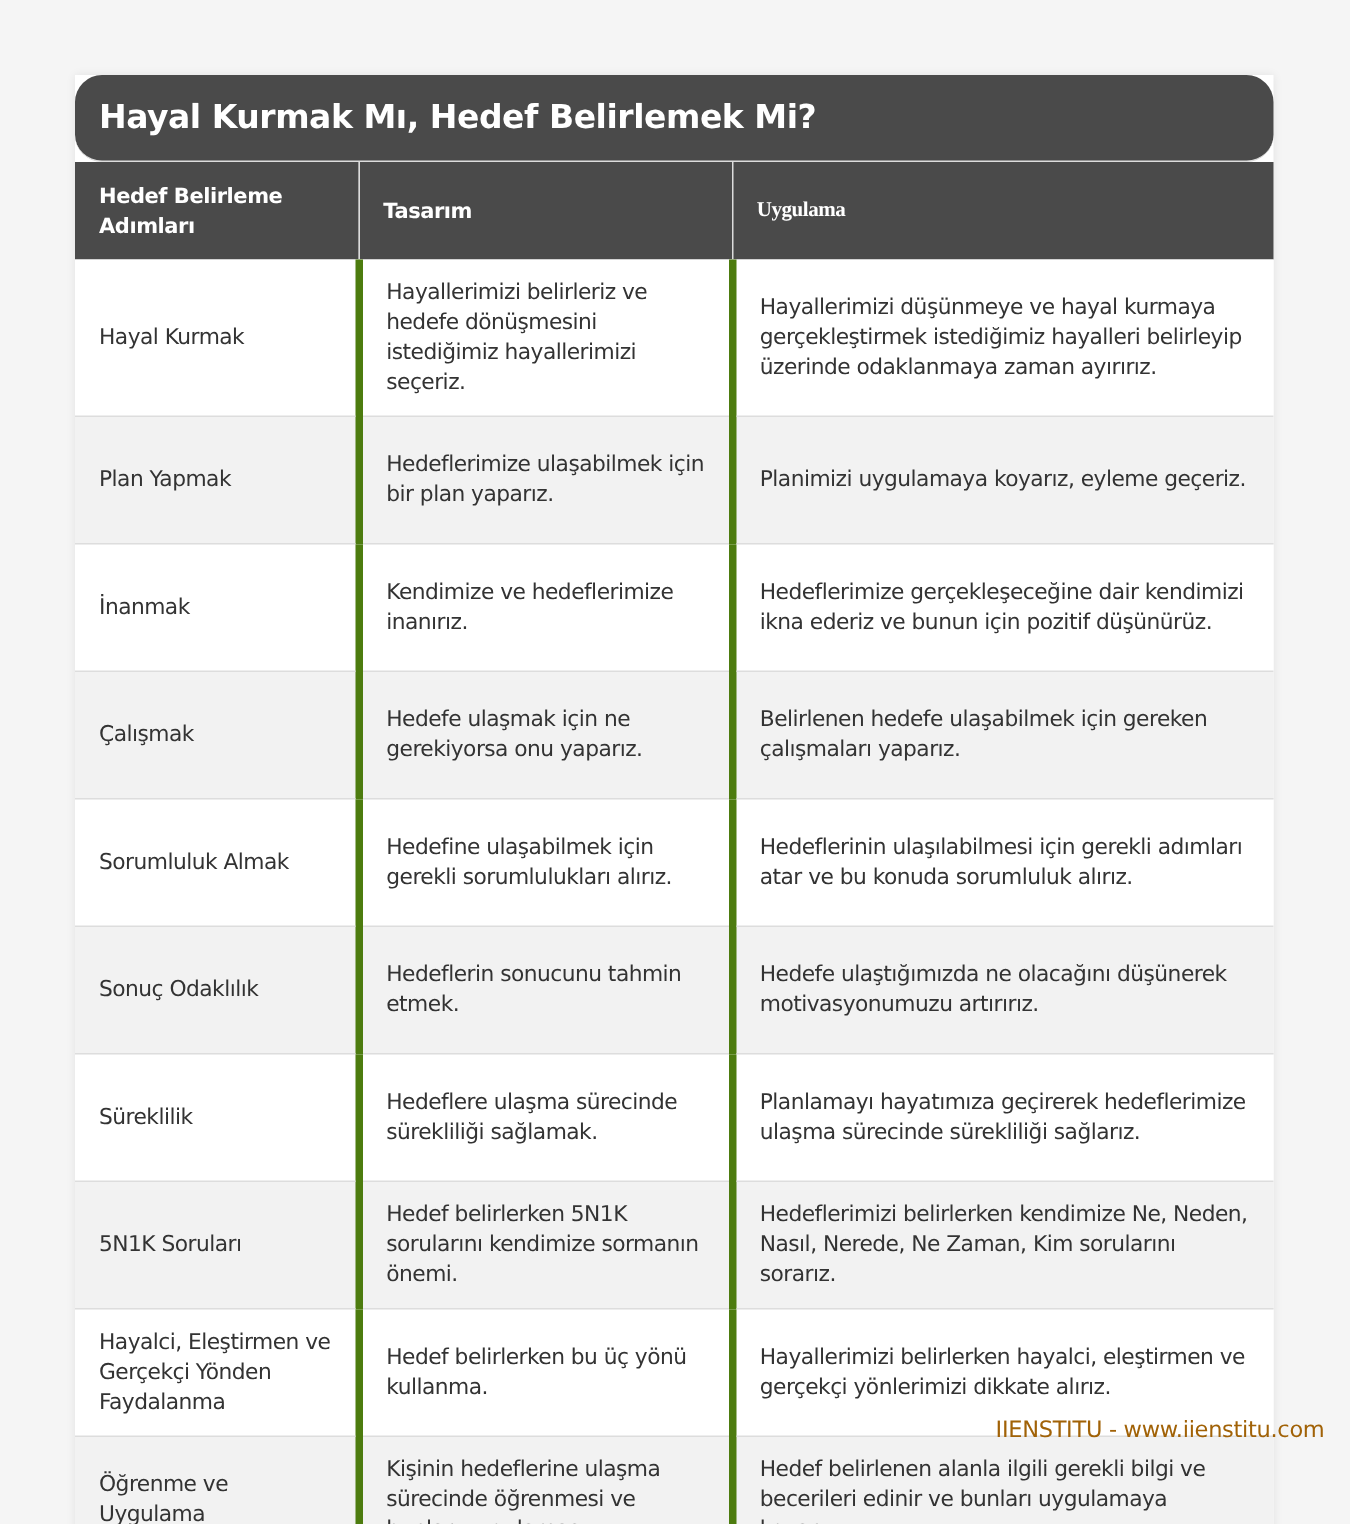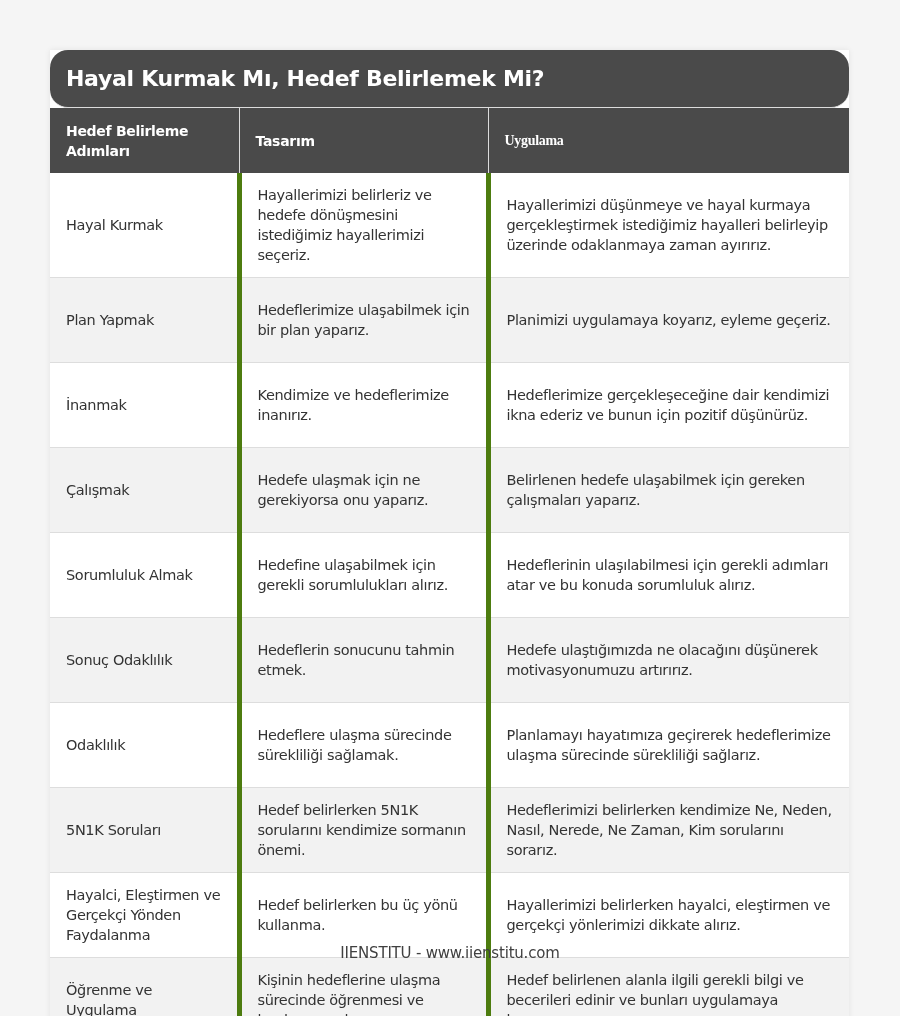--- a/index.html
+++ b/index.html
@@ -60,24 +60,24 @@
     letter-spacing: -0.35px;
   }
   tbody td:last-child { border-right: none; }
   tbody tr:nth-child(even) td { background: #f2f2f2; }
   tbody tr:nth-child(odd) td { background: #ffffff; }
   tbody tr.r-tall td { height: 88px; }
   tbody tr.r-mid td { height: 68px; }
   tbody tr.r-big td { height: 68px; margin-left: 29px; }
   .footer {
     position: absolute;
-    left: 0; right: 0; top: 944px;
-    text-align: center;
+    left: 0; right: 17px; top: 944px;
+    text-align: right;
     font-size: 15px;
-    color: #404040;
+    color: #a16207;
     letter-spacing: -0.2px;
   }
 </style>
 </head>
 <body>
 
 <div class="card">
   <div class="title-bar">Hayal Kurmak Mı, Hedef Belirlemek Mi?</div>
   <table>
     <colgroup>
@@ -117,21 +117,21 @@
         <td>Sorumluluk Almak</td>
         <td>Hedefine ulaşabilmek için gerekli sorumlulukları alırız.</td>
         <td>Hedeflerinin ulaşılabilmesi için gerekli adımları atar ve bu konuda sorumluluk alırız.</td>
       </tr>
       <tr class="r-mid">
         <td>Sonuç Odaklılık</td>
         <td>Hedeflerin sonucunu tahmin etmek.</td>
         <td>Hedefe ulaştığımızda ne olacağını düşünerek motivasyonumuzu artırırız.</td>
       </tr>
       <tr class="r-mid">
-        <td>Odaklılık</td>
+        <td>Süreklilik</td>
         <td>Hedeflere ulaşma sürecinde sürekliliği sağlamak.</td>
         <td>Planlamayı hayatımıza geçirerek hedeflerimize ulaşma sürecinde sürekliliği sağlarız.</td>
       </tr>
       <tr class="r-big">
         <td>5N1K Soruları</td>
         <td>Hedef belirlerken 5N1K sorularını kendimize sormanın önemi.</td>
         <td>Hedeflerimizi belirlerken kendimize Ne, Neden, Nasıl, Nerede, Ne Zaman, Kim sorularını sorarız.</td>
       </tr>
       <tr class="r-big">
         <td>Hayalci, Eleştirmen ve Gerçekçi Yönden Faydalanma</td>

